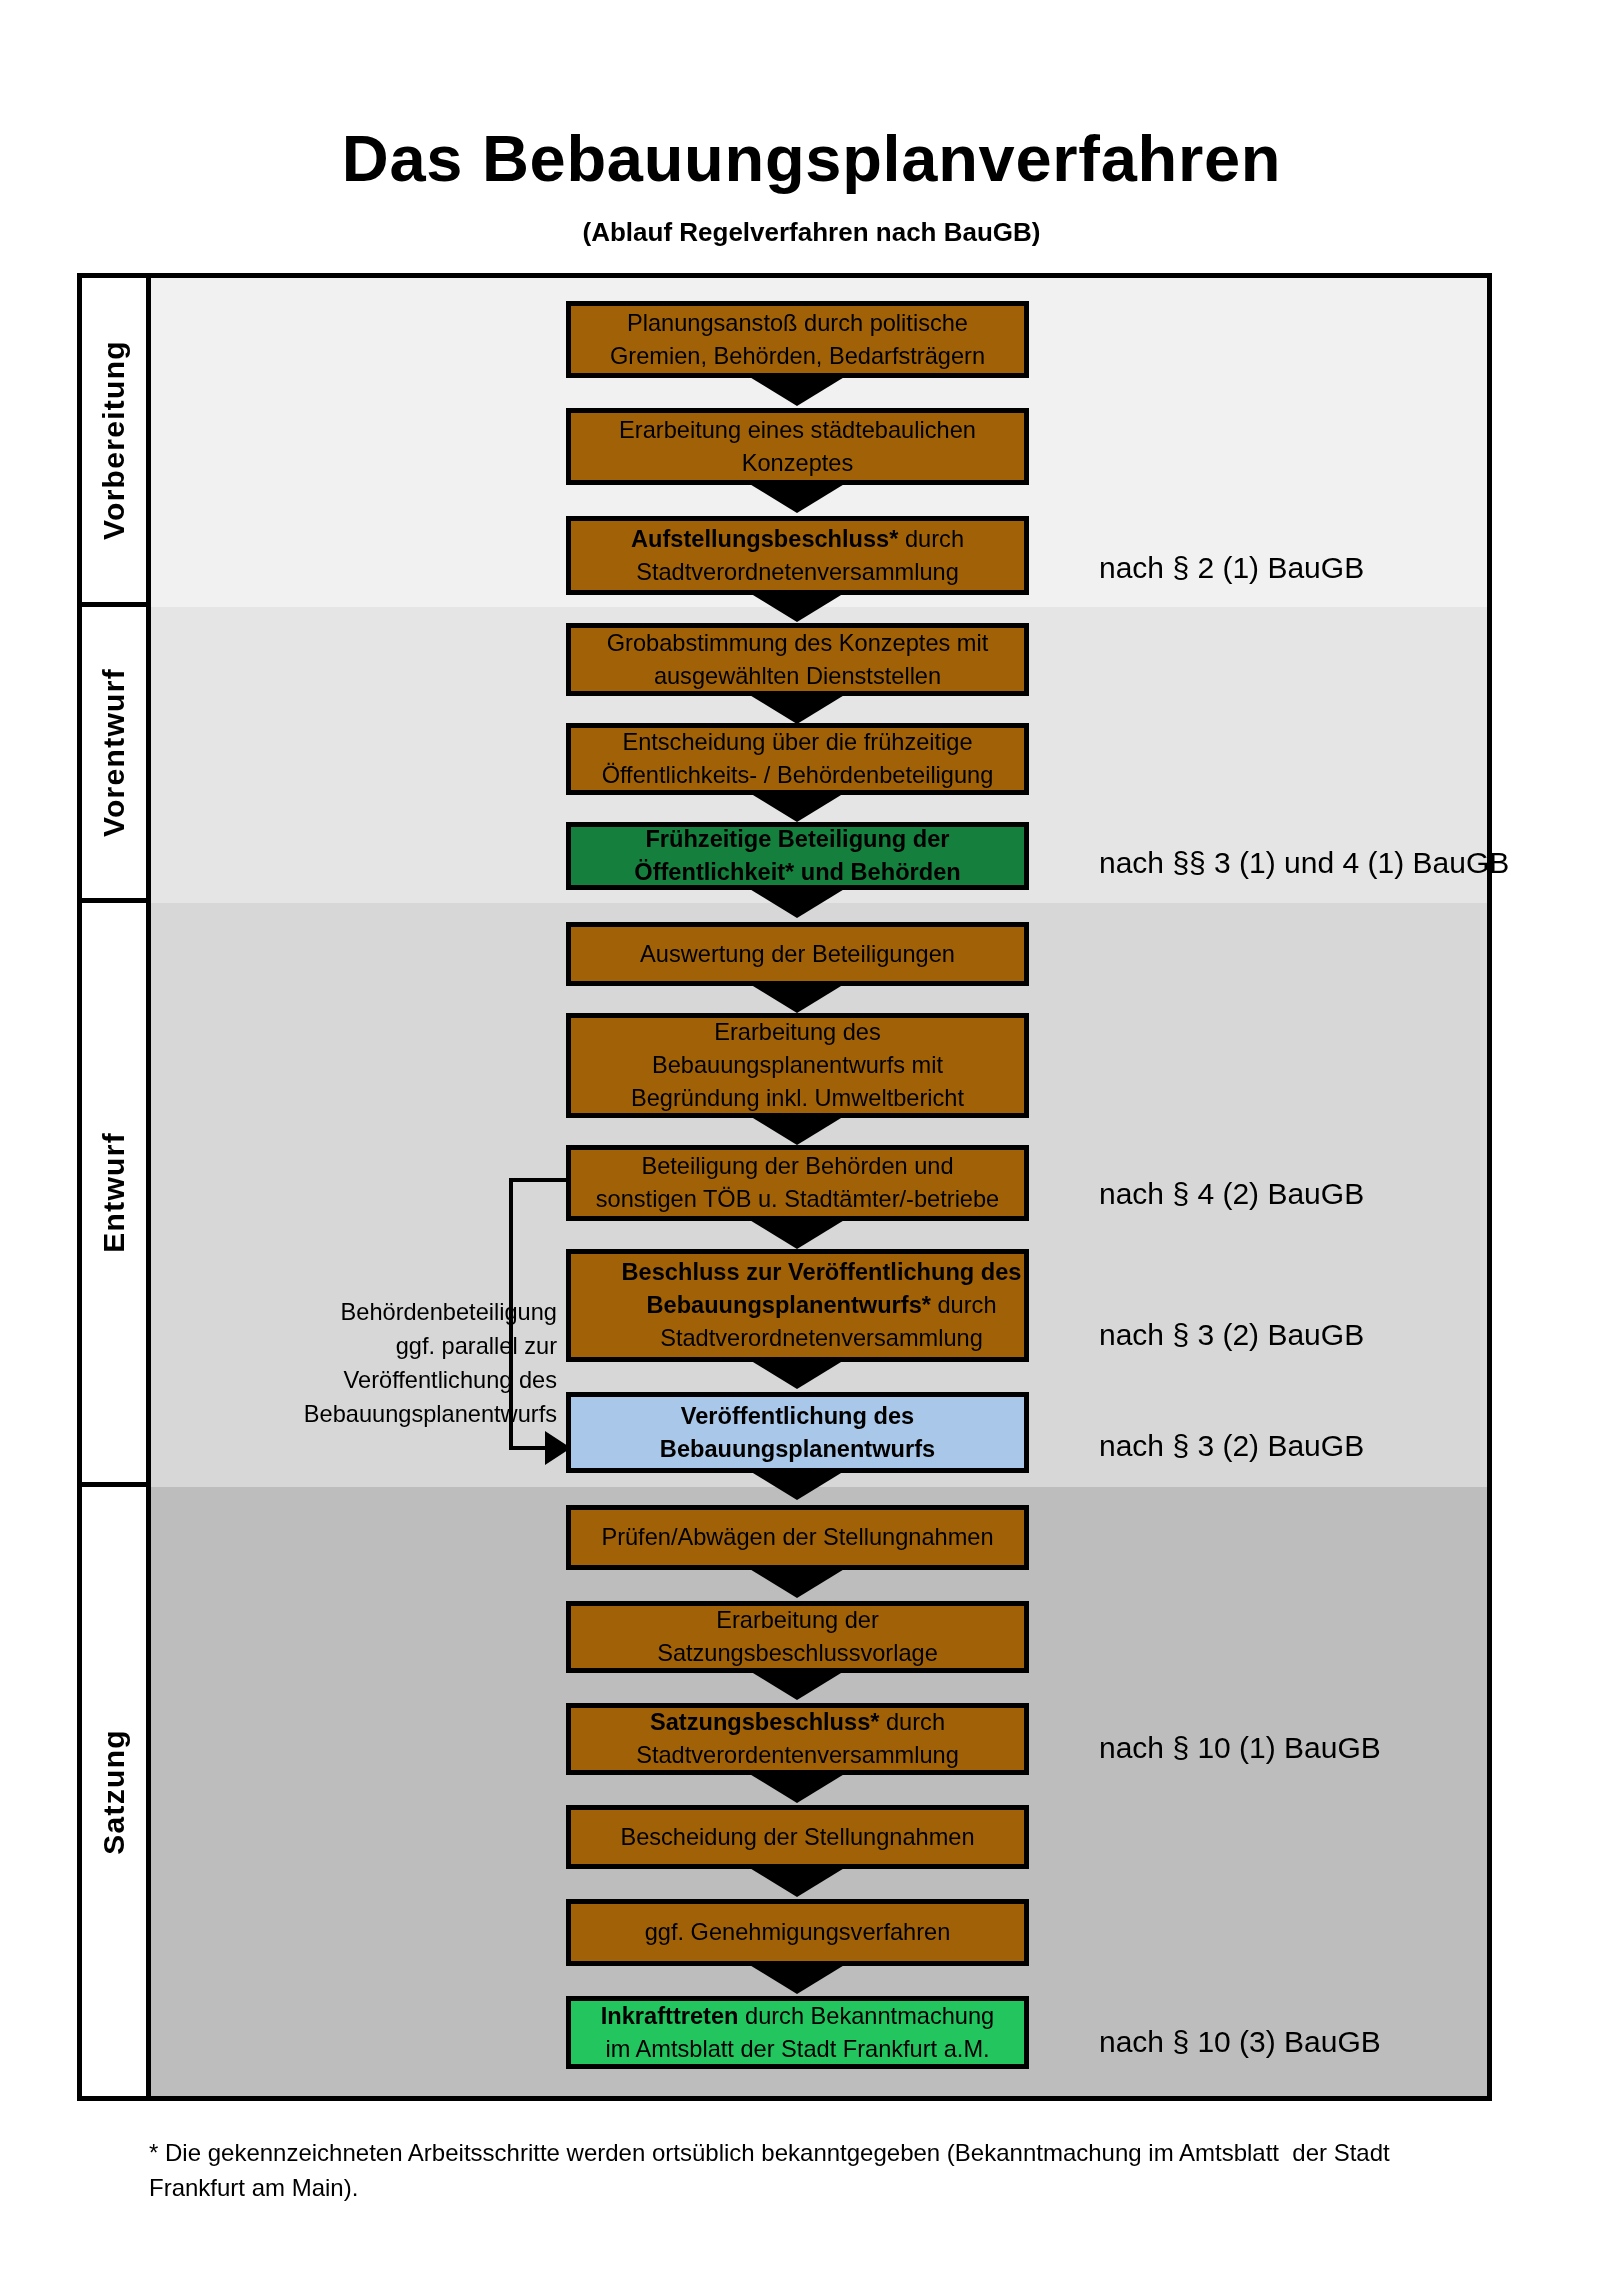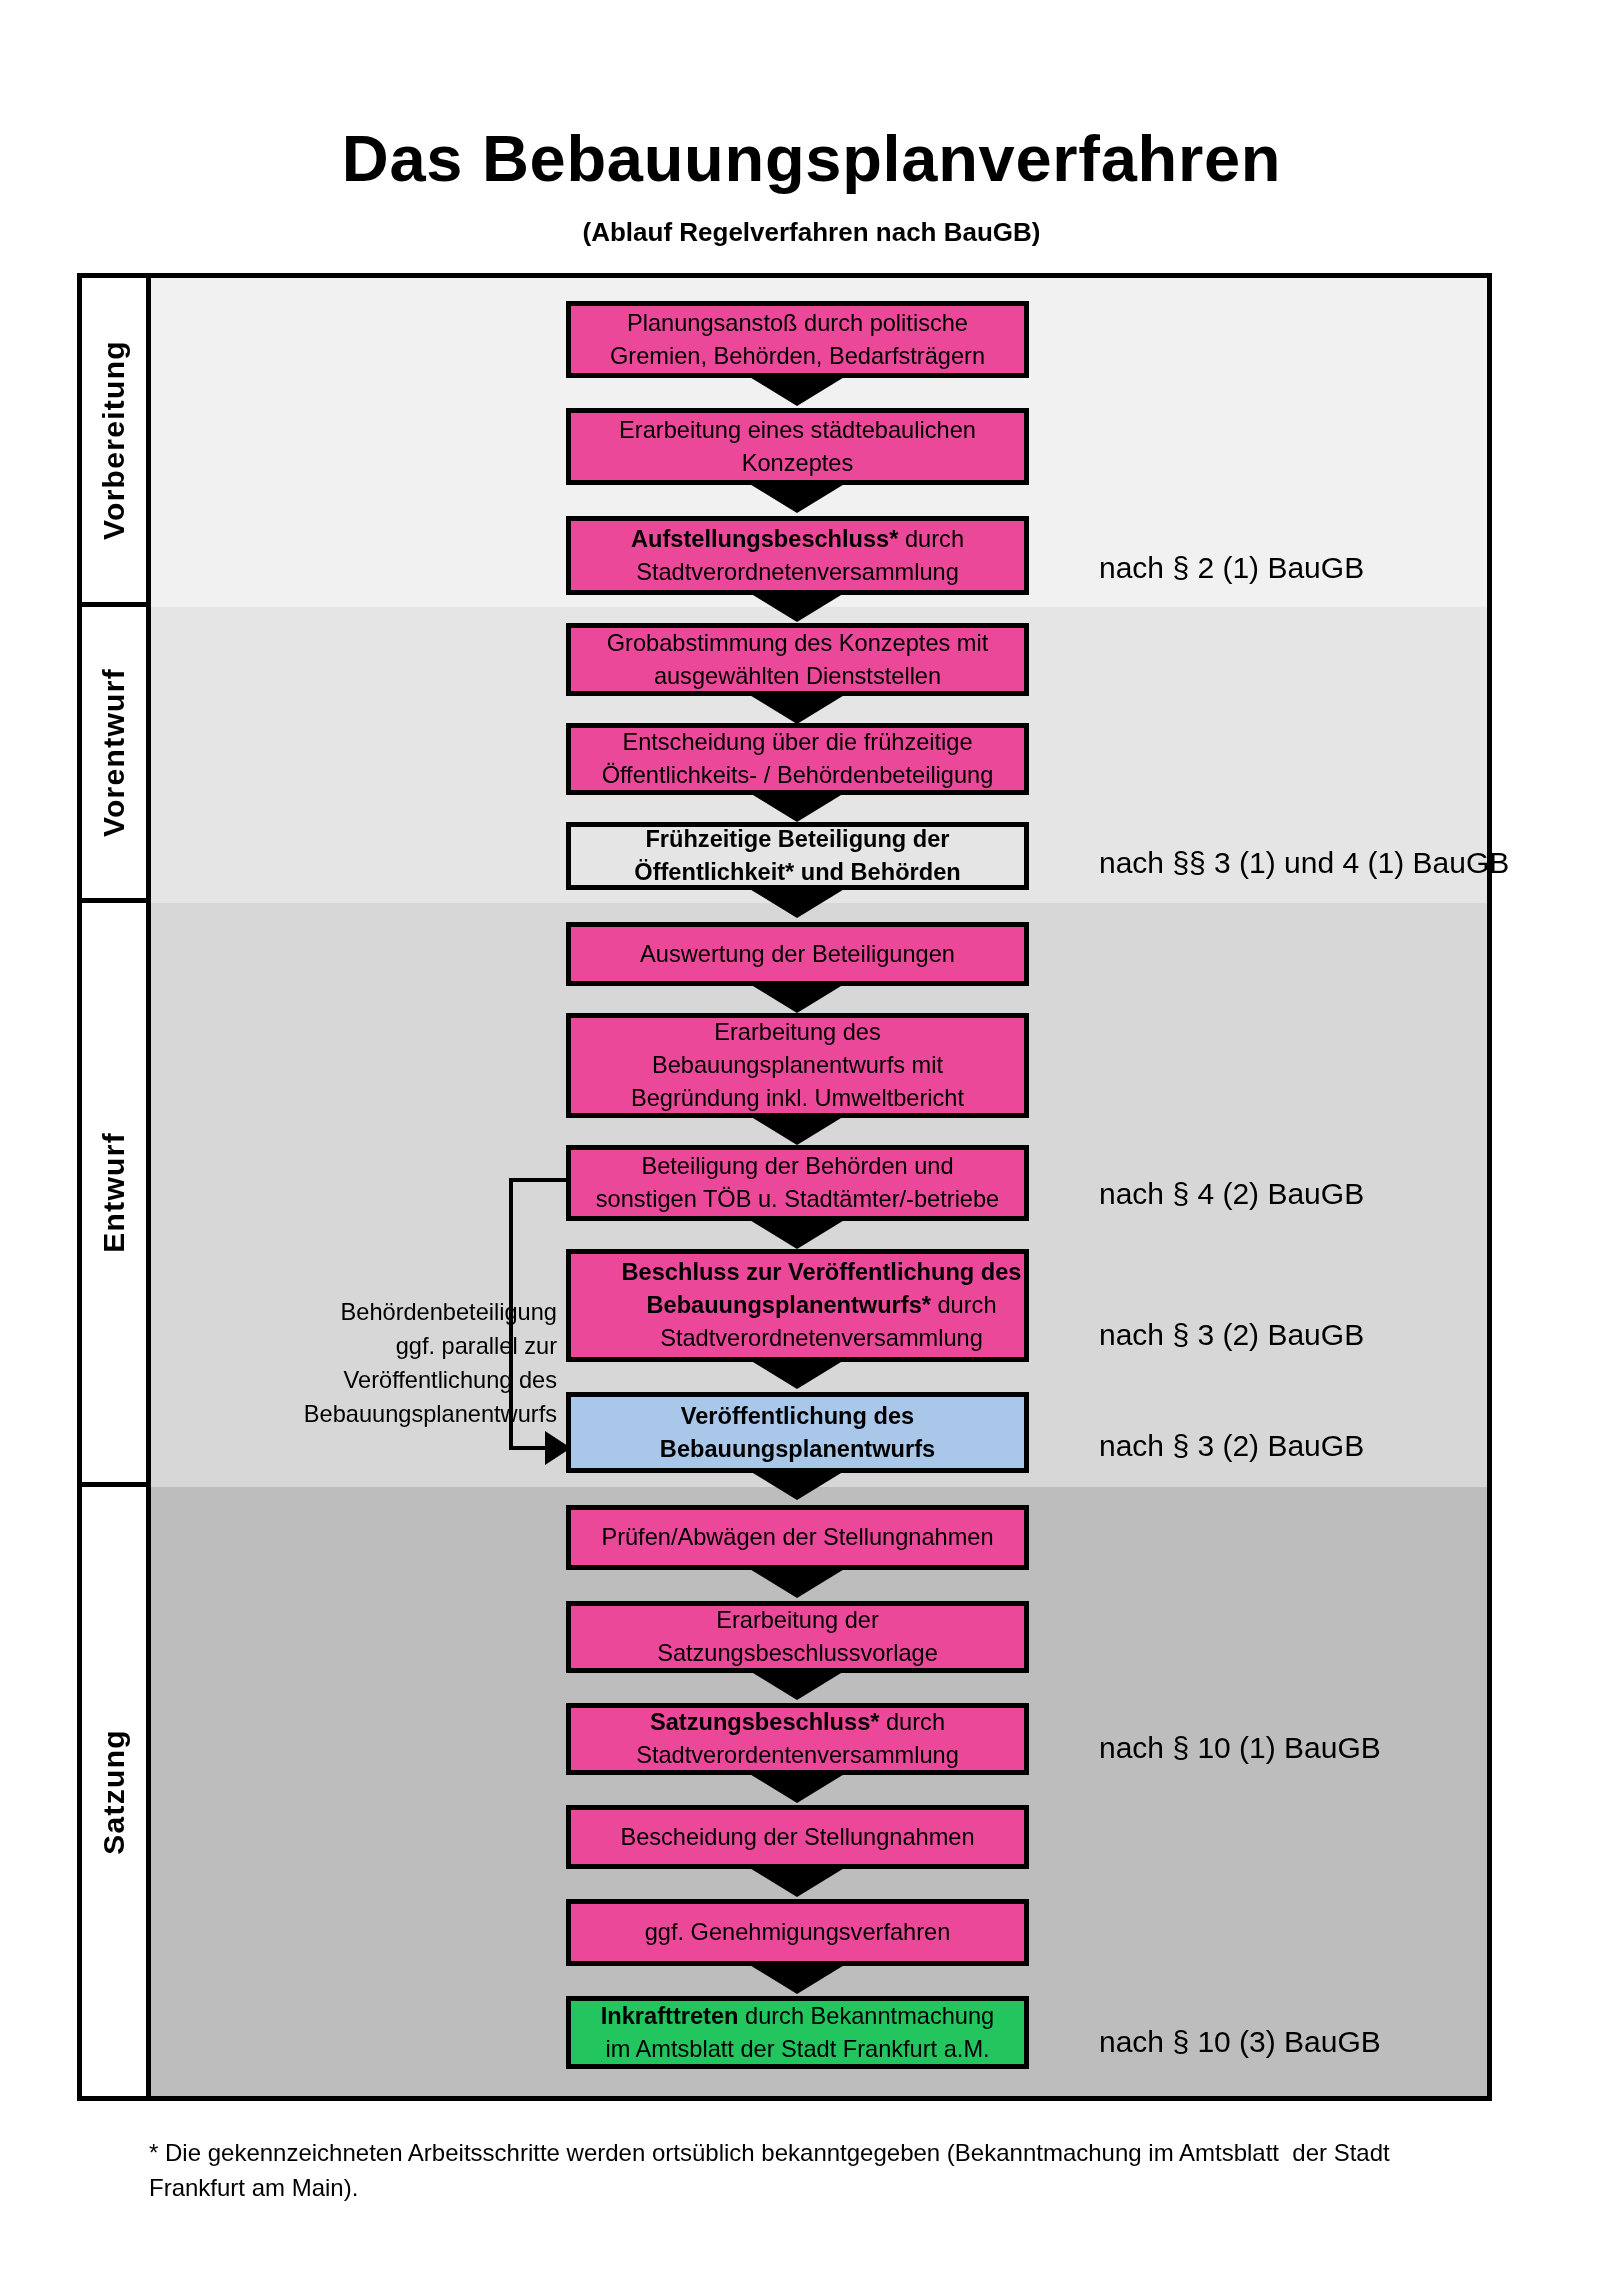--- a/index.html
+++ b/index.html
@@ -26,21 +26,21 @@
     display:flex;align-items:center;justify-content:center;
   }
   .phase-row.divided .phase-label-cell{border-bottom:5.2px solid #000;}
   .phase-label{
     writing-mode:vertical-rl;transform:rotate(180deg);
     font-size:30px;font-weight:bold;letter-spacing:1.3px;white-space:nowrap;
   }
   .phase-fill{position:absolute;left:69px;right:0;top:0;bottom:0;}
   .fbox{
     position:absolute;left:566px;width:463px;box-sizing:border-box;
-    border:5.2px solid #000;background:#ec4899;
+    border:5.2px solid #000;background:#a16207;
     display:flex;flex-direction:column;justify-content:center;align-items:center;
     text-align:center;font-size:23.6px;line-height:33px;
   }
   .fbox .bl{white-space:nowrap;}
   .note{
     position:absolute;left:528px;bottom:7.9px;white-space:nowrap;
     font-size:30px;font-weight:normal;text-align:left;line-height:29px;margin-top:9px;
   }
   .arr{
     position:absolute;left:748px;width:0;height:0;
@@ -127,21 +127,21 @@
       <div class="fbox" style="top: 623px; height: 73px;">
         <div class="bl"><span>Grobabstimmung des Konzeptes mit</span></div>
         <div class="bl"><span>ausgewählten Dienststellen</span></div>
       </div>
       <div class="arr" style="top: 694px;"></div>
       <div class="fbox" style="top: 723px; height: 72px;">
         <div class="bl"><span>Entscheidung über die frühzeitige</span></div>
         <div class="bl"><span>Öffentlichkeits- / Behördenbeteiligung</span></div>
       </div>
       <div class="arr" style="top: 792px;"></div>
-      <div class="fbox" style="top: 822px; height: 68px; background: #e5e5e5;">
+      <div class="fbox" style="top: 822px; height: 68px; background: #15803d;">
         <div class="bl"><b>Frühzeitige Beteiligung der</b></div>
         <div class="bl"><b>Öffentlichkeit* und Behörden</b></div>
         <span class="note">nach §§ 3 (1) und 4 (1) BauGB</span>
       </div>
       <div class="arr" style="top: 888px;"></div>
       <div class="fbox" style="top: 922px; height: 64px;">
         <div class="bl"><span>Auswertung der Beteiligungen</span></div>
       </div>
       <div class="arr" style="top: 983px;"></div>
       <div class="fbox" style="top: 1013px; height: 105px;">

